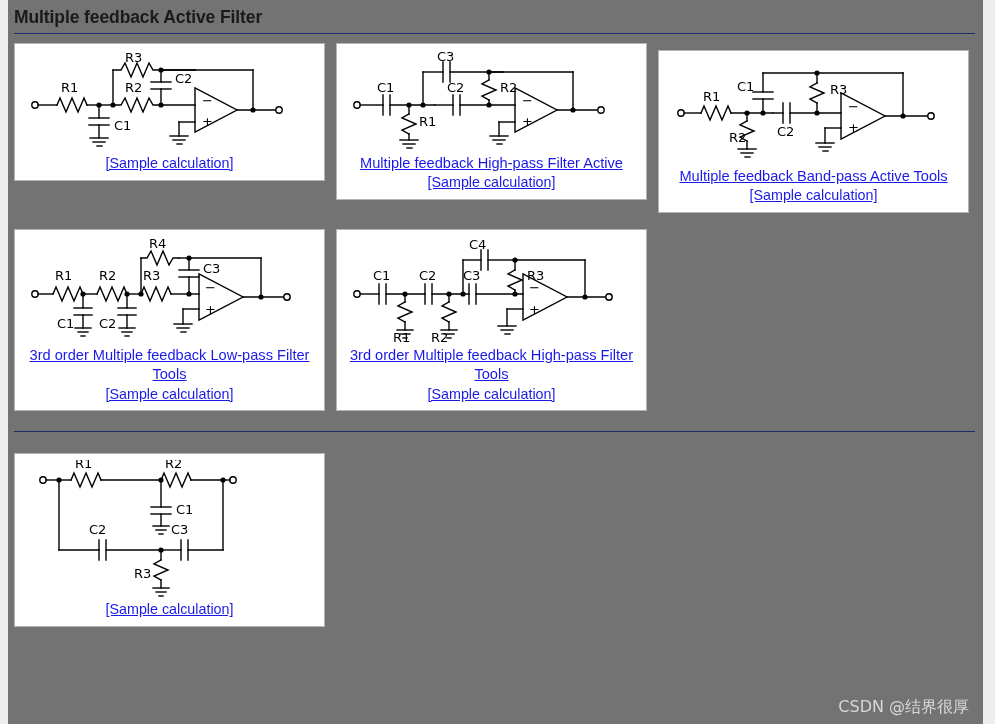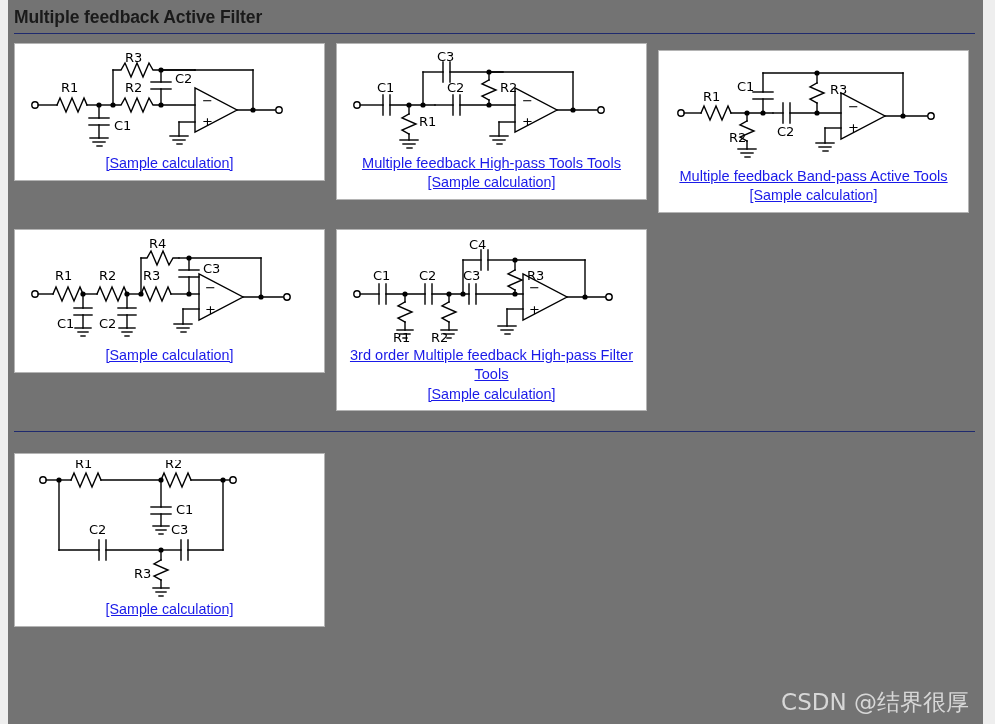--- a/index.html
+++ b/index.html
@@ -77,21 +77,21 @@
   .card-3lp  { width: 311px; }
   .card-3hp  { width: 311px; }
   .card-tt   { width: 311px; }
 
   .spacer-row { height: 20px; }
 
   .watermark {
     position: absolute;
     right: 14px;
     bottom: 6px;
-    font-size: 23px;
+    font-size: 16px;
     color: #d7d7d7;
     font-family: "DejaVu Sans", sans-serif;
     white-space: nowrap;
     user-select: none;
   }
   svg text {
     font-family: "DejaVu Sans", sans-serif;
     font-size: 13px;
     fill: #000;
   }
@@ -226,21 +226,21 @@
         </g>
         <text x="34" y="42">C1</text>
         <text x="104" y="42">C2</text>
         <text x="94" y="11">C3</text>
         <text x="76" y="76">R1</text>
         <text x="157" y="42">R2</text>
         <text x="179" y="55" font-size="15">−</text>
         <text x="179" y="76" font-size="15">+</text>
       </svg>
       <div class="links">
-        <a class="link">Multiple feedback High-pass Tools Tools</a>
+        <a class="link">Multiple feedback High-pass Filter Active</a>
         <a class="link sample">[Sample calculation]</a>
       </div>
     </div>
 
     <div class="card card-bp">
       <svg class="figure" width="297" height="110" viewBox="0 0 297 110">
         <g stroke="#000" stroke-width="1.4" fill="none" stroke-linecap="square">
           <circle cx="16" cy="56" r="3.2"></circle>
           <line x1="19" y1="56" x2="36" y2="56"></line>
           <polyline points="36,56 39,49 45,63 51,49 57,63 63,49 66,56"></polyline>
@@ -366,20 +366,21 @@
         <text x="78" y="44">R2</text>
         <text x="122" y="44">R3</text>
         <text x="128" y="12">R4</text>
         <text x="36" y="92">C1</text>
         <text x="78" y="92">C2</text>
         <text x="182" y="37">C3</text>
         <text x="184" y="56" font-size="15">−</text>
         <text x="184" y="78" font-size="15">+</text>
       </svg>
       <div class="links">
+        <a class="link">3rd order Multiple feedback Low-pass Filter Tools</a>
         <a class="link sample">[Sample calculation]</a>
       </div>
     </div>
 
     <div class="card card-3hp">
       <svg class="figure" width="297" height="110" viewBox="0 0 297 110">
         <g stroke="#000" stroke-width="1.4" fill="none" stroke-linecap="square">
           <circle cx="14" cy="58" r="3.2"></circle>
           <line x1="17" y1="58" x2="36" y2="58"></line>
 

